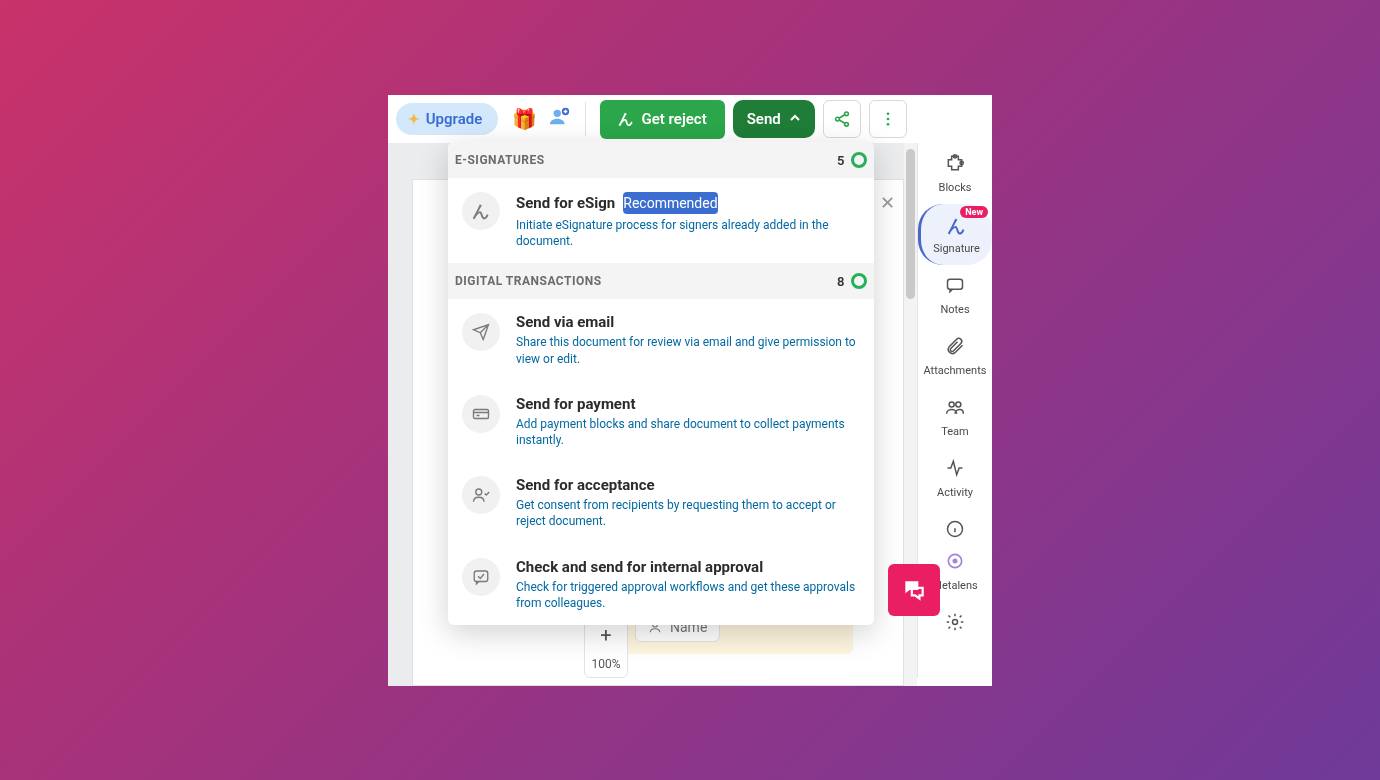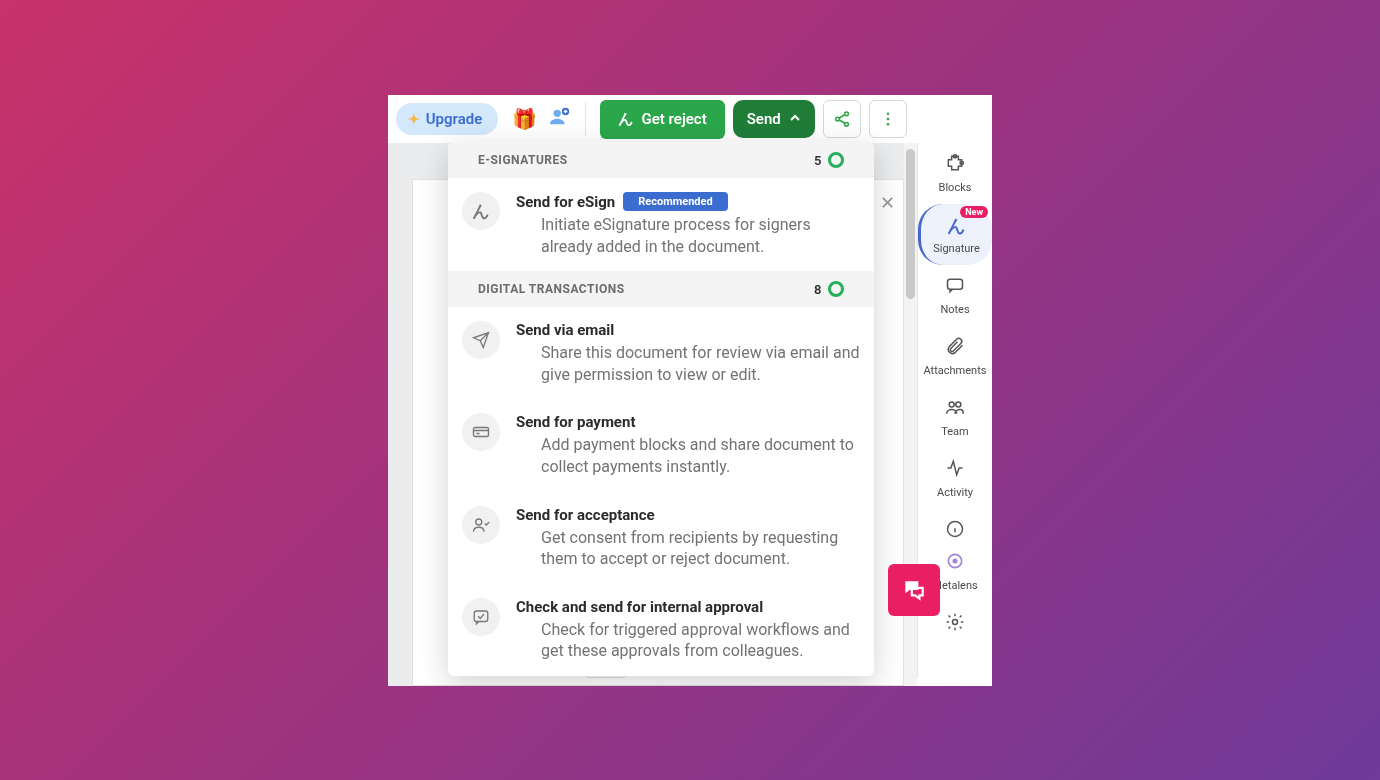--- a/index.html
+++ b/index.html
@@ -165,21 +165,21 @@
   left: 60px;
   width: 426px;
   background: #fff;
   border-radius: 6px;
   box-shadow: 0 8px 30px rgba(0,0,0,0.18);
   overflow: hidden;
   z-index: 20;
 }
 .dd-section-header {
   display: flex; align-items: center; justify-content: space-between;
-  padding: 10px 30px;
+  padding: 10px 7px;
   background: #f4f4f4;
   color: #6b6b6b;
   font-size: 12px;
   font-weight: 700;
   letter-spacing: 0.5px;
 }
 .credit-badge {
   display: flex; align-items: center; gap: 6px;
   font-size: 13px; color: #333; font-weight: 600;
 }
@@ -192,24 +192,24 @@
 }
 .dd-icon {
   flex: 0 0 38px; height: 38px; border-radius: 50%;
   background: #f1f1f1; display: flex; align-items: center; justify-content: center;
   color: #7a7a7a; font-size: 17px;
 }
 .dd-body { flex: 1; }
 .dd-title-row { display: flex; align-items: center; gap: 8px; margin-bottom: 3px; flex-wrap: wrap; }
 .dd-title { font-weight: 700; color: #2b2b2b; font-size: 15px; }
 .reco-badge {
-  background: #3b6dd1; color: #fff; font-size: 11px; font-weight: 700;
-  padding: 3px 15px; border-radius: 4px;
-}
-.dd-desc { color: #737373; font-size: 16px; line-height: 1.35; margin-left: 25px; }
+  background: #3b6dd1; color: #fff; font-size: 14px; font-weight: 400;
+  padding: 3px 0; border-radius: 4px;
+}
+.dd-desc { color: #0369a1; font-size: 12px; line-height: 1.35; }
 
 .chat-fab {
   position: absolute;
   right: 52px;
   bottom: 70px;
   width: 52px; height: 52px;
   background: #ea1f63;
   border-radius: 6px;
   display: flex; align-items: center; justify-content: center;
   color: #fff; font-size: 22px;

